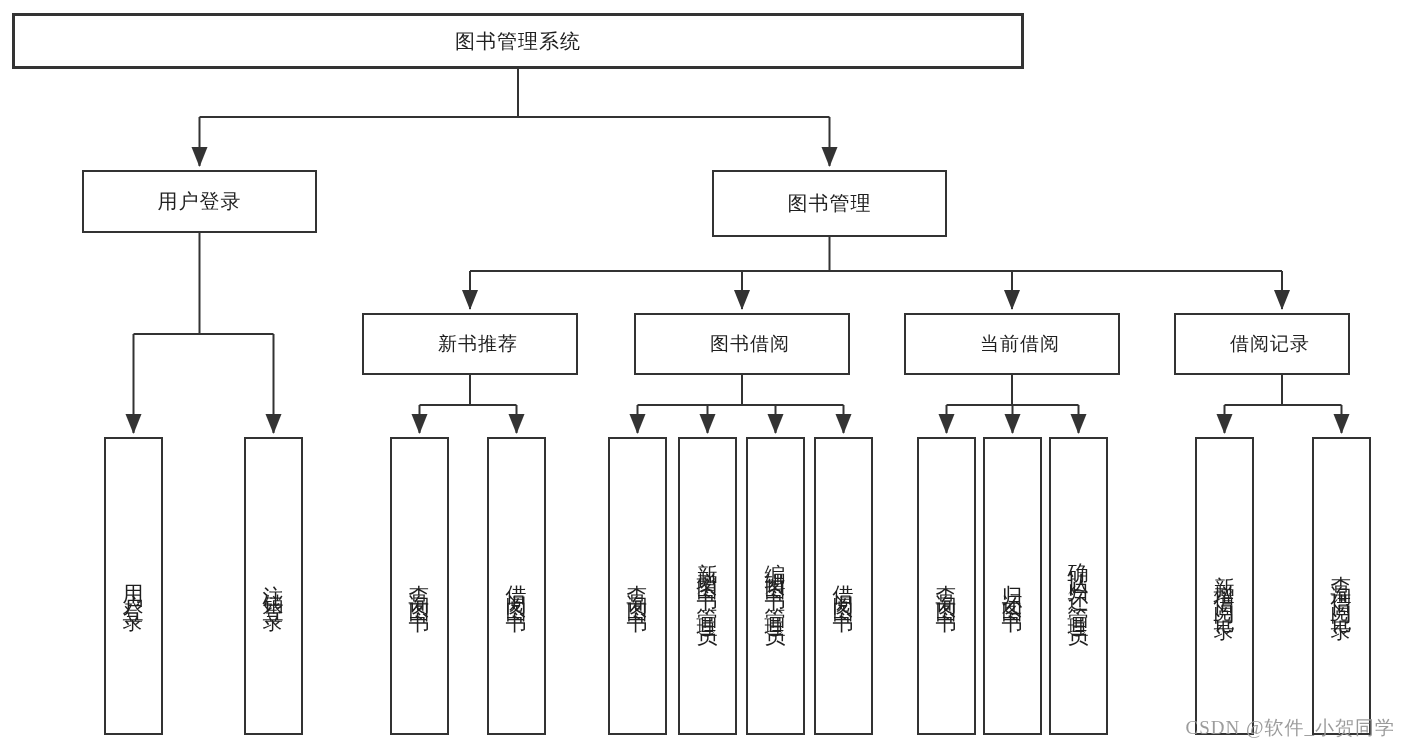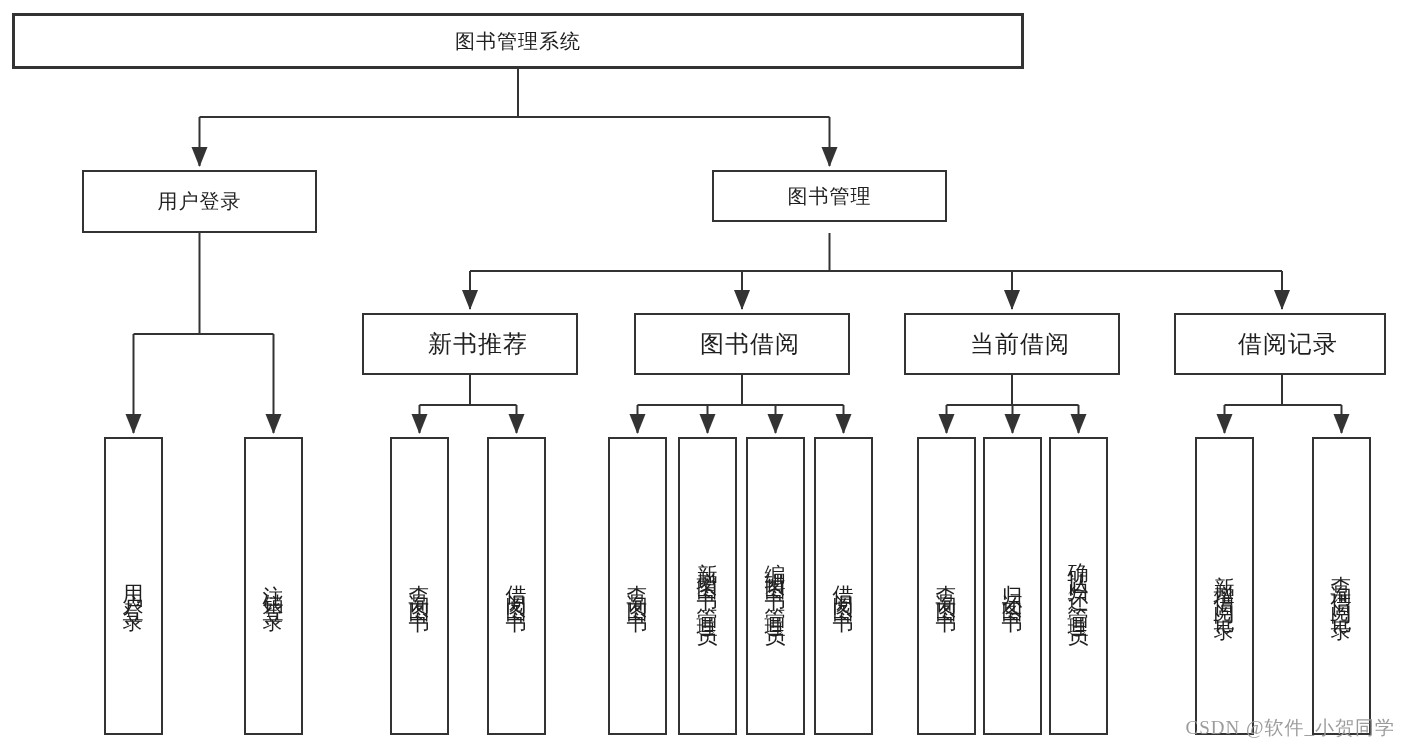--- a/index.html
+++ b/index.html
@@ -22,21 +22,21 @@
     background: #ffffff;
     border: 2px solid #333333;
     display: flex;
     align-items: center;
     justify-content: center;
     color: #1f1f1f;
     text-align: center;
   }
   .box.root { border-width: 3px; font-size: 20px; letter-spacing: 1px; }
   .box.lvl2 { font-size: 20px; letter-spacing: 1px; }
-  .box.lvl3 { font-size: 24px; letter-spacing: 1px; padding-left: 16px; }
+  .box.lvl3 { font-size: 19px; letter-spacing: 1px; padding-left: 16px; }
   .box.leaf { width: 59px; top: 437px; height: 298px; }
   .vtext {
     writing-mode: vertical-rl;
     text-orientation: mixed;
     font-size: 21px;
     letter-spacing: 9px;
     line-height: 1.1;
     white-space: nowrap;
   }
   .watermark {
@@ -102,26 +102,26 @@
       <line x1="1282" y1="375" x2="1282" y2="406"></line>
       <line x1="1224.5" y1="405" x2="1341.5" y2="405"></line>
       <line x1="1224.5" y1="405" x2="1224.5" y2="433" marker-end="url(#arrow)"></line>
       <line x1="1341.5" y1="405" x2="1341.5" y2="433" marker-end="url(#arrow)"></line>
     </g>
   </svg>
 
   <div class="box root" style="left:12px; top:13px; width:1012px; height:56px;">图书管理系统</div>
 
   <div class="box lvl2" style="left:82px; top:170px; width:235px; height:63px;">用户登录</div>
-  <div class="box lvl2" style="left:712px; top:170px; width:235px; height:52px;">图书管理</div>
+  <div class="box lvl2" style="left:712px; top:170px; width:235px; height:67px;">图书管理</div>
 
   <div class="box lvl3" style="left:362px; top:313px; width:216px; height:62px;">新书推荐</div>
   <div class="box lvl3" style="left:904px; top:313px; width:216px; height:62px;">当前借阅</div>
   <div class="box lvl3" style="left:634px; top:313px; width:216px; height:62px;">图书借阅</div>
-  <div class="box lvl3" style="left:1174px; top:313px; width:212px; height:62px;">借阅记录</div>
+  <div class="box lvl3" style="left:1174px; top:313px; width:176px; height:62px;">借阅记录</div>
 
   <div class="box leaf" style="left:104px;">
     <span class="vtext">用户登录</span>
   </div>
   <div class="box leaf" style="left:244px;">
     <span class="vtext">注销登录</span>
   </div>
 
   <div class="box leaf" style="left:390px;">
     <span class="vtext">查询图书</span>

